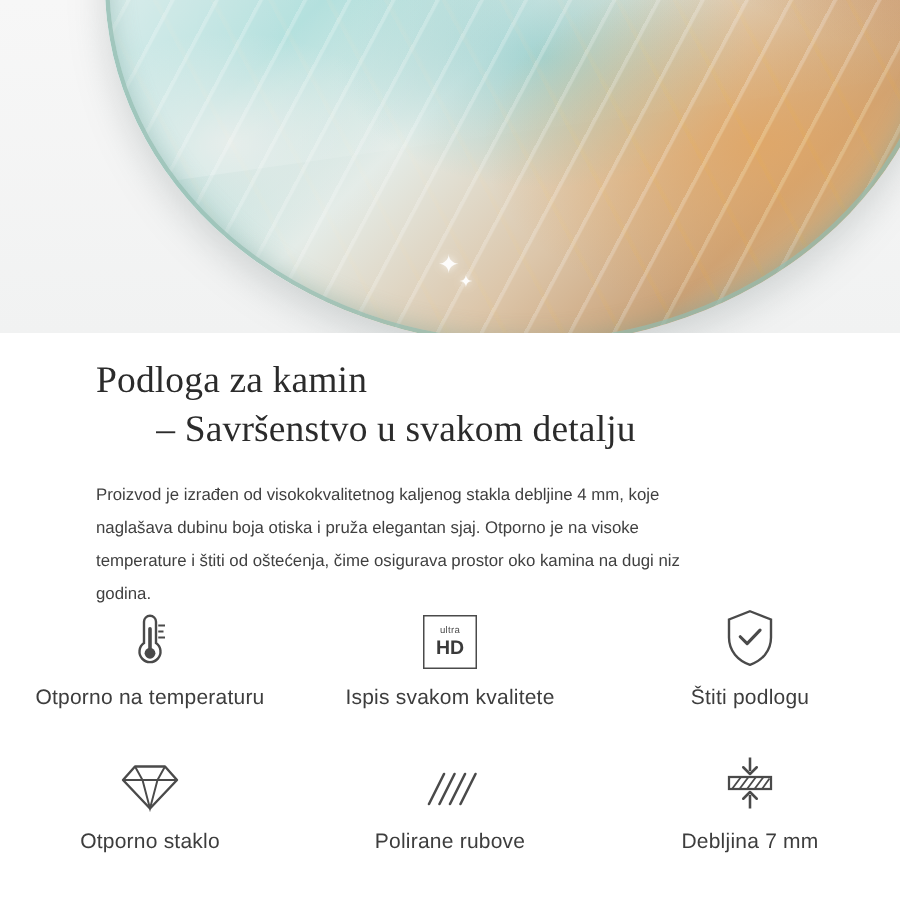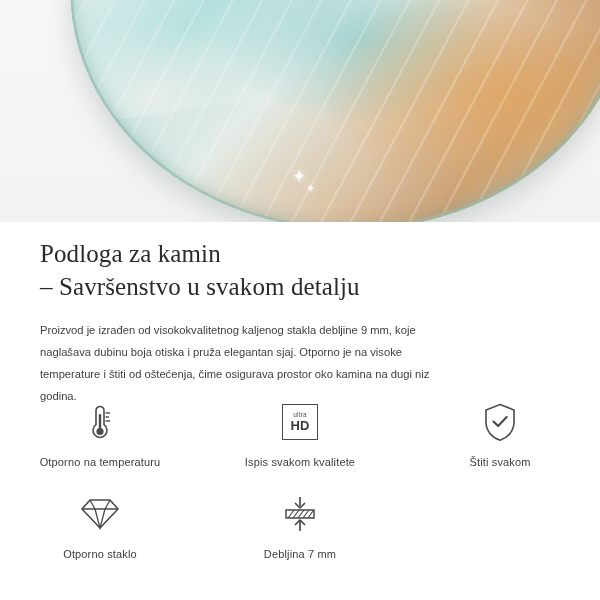--- a/index.html
+++ b/index.html
@@ -90,33 +90,35 @@
   }
   .sparkle.s1 { left: 292px; top: 168px; }
   .sparkle.s2 { left: 306px; top: 183px; font-size: 11px; }
 
   
   .content {
     position: absolute;
     left: 0;
     top: 222px;
     width: 480px;
+    padding-left: 24px;
   }
   .title {
     margin: 0;
     padding: 15px 40px 0 40px;
     font-family: "Liberation Serif", serif;
     font-size: 25px;
     line-height: 1.32;
     font-weight: 400;
     color: #2b2b2b;
     letter-spacing: 0.1px;
   }
   .title .line2 {
     display: block;
+    text-align: center;
   }
   .desc {
     margin: 0;
     padding: 17px 44px 0 40px;
     font-size: 11.2px;
     line-height: 1.95;
     color: #404040;
     text-align: left;
   }
 
@@ -133,26 +135,26 @@
   .feature {
     display: flex;
     flex-direction: column;
     align-items: center;
     justify-content: flex-start;
   }
   .feature-icon {
     width: 52px;
     height: 48px;
     display: flex;
-    align-items: center;
+    align-items: flex-end;
     justify-content: center;
   }
   .feature-label {
     margin-top: 10px;
-    font-size: 11px;
+    font-size: 14px;
     color: #3d3d3d;
     letter-spacing: 0.15px;
     text-align: center;
   }
   .ultrahd {
     width: 34px;
     height: 34px;
     border: 1.6px solid #4a4a4a;
     display: flex;
     flex-direction: column;
@@ -187,21 +189,21 @@
     </div>
     <div class="sparkle s1">✦</div>
     <div class="sparkle s2">✦</div>
   </div>
 
   <div class="content">
     <h1 class="title">
       <span>Podloga za kamin</span>
       <span class="line2">– Savršenstvo u svakom detalju</span>
     </h1>
-    <p class="desc">Proizvod je izrađen od visokokvalitetnog kaljenog stakla debljine 9 mm, koje naglašava dubinu boja otiska i pruža elegantan sjaj. Otporno je na visoke temperature i štiti od oštećenja, čime osigurava prostor oko kamina na dugi niz godina.</p>
+    <p class="desc">Proizvod je izrađen od visokokvalitetnog kaljenog stakla debljine 4 mm, koje naglašava dubinu boja otiska i pruža elegantan sjaj. Otporno je na visoke temperature i štiti od oštećenja, čime osigurava prostor oko kamina na dugi niz godina.</p>
   </div>
 
   <div class="features">
 
     <div class="feature">
       <div class="feature-icon">
         <svg width="34" height="40" viewBox="0 0 34 40">
           <path d="M17 4.5a4 4 0 0 0-4 4v14.2a7 7 0 1 0 8 0V8.5a4 4 0 0 0-4-4z" fill="none" stroke="#4a4a4a" stroke-width="1.6"></path>
           <circle cx="17" cy="29.5" r="3.6" fill="#4a4a4a"></circle>
           <rect x="15.8" y="12" width="2.4" height="15" rx="1.2" fill="#4a4a4a"></rect>
@@ -223,33 +225,41 @@
       <div class="feature-label">Ispis svakom kvalitete</div>
     </div>
 
     <div class="feature">
       <div class="feature-icon">
         <svg width="36" height="42" viewBox="0 0 36 42">
           <path d="M18 3.5 32 9v12c0 9-6 15.5-14 18.2C10 36.5 4 30 4 21V9z" fill="none" stroke="#4a4a4a" stroke-width="1.6"></path>
           <path d="M11.5 20.5l4.6 4.6 8.6-9" fill="none" stroke="#4a4a4a" stroke-width="2.1" stroke-linecap="round" stroke-linejoin="round"></path>
         </svg>
       </div>
-      <div class="feature-label">Štiti svakom</div>
+      <div class="feature-label">Štiti podlogu</div>
     </div>
 
     <div class="feature">
       <div class="feature-icon">
         <svg width="40" height="34" viewBox="0 0 40 34">
           <path d="M10 3h20l8 9-18 19L2 12z" fill="none" stroke="#4a4a4a" stroke-width="1.6" stroke-linejoin="round"></path>
           <path d="M2 12h36M10 3l5 9-5 0M30 3l-5 9 5 0M15 12l5 19 5-19" fill="none" stroke="#4a4a4a" stroke-width="1.3"></path>
         </svg>
       </div>
       <div class="feature-label">Otporno staklo</div>
     </div>
 
+    <div class="feature">
+      <div class="feature-icon">
+        <svg width="36" height="32" viewBox="0 0 36 32">
+          <path d="M4 26 L14 6 M11 26 L21 6 M18 26 L28 6 M25 26 L35 6" fill="none" stroke="#4a4a4a" stroke-width="1.7" stroke-linecap="round"></path>
+        </svg>
+      </div>
+      <div class="feature-label">Polirane rubove</div>
+    </div>
 
     <div class="feature">
       <div class="feature-icon">
         <svg width="40" height="40" viewBox="0 0 40 40">
           <path d="M20 3v9" stroke="#4a4a4a" stroke-width="1.7" fill="none"></path>
           <path d="M15.5 9.5 20 14l4.5-4.5" fill="none" stroke="#4a4a4a" stroke-width="1.7" stroke-linecap="round" stroke-linejoin="round"></path>
           <rect x="6" y="16" width="28" height="8" fill="none" stroke="#4a4a4a" stroke-width="1.5"></rect>
           <path d="M8 24 14 16 M13 24 19 16 M18 24 24 16 M23 24 29 16 M28 24 33 17" stroke="#4a4a4a" stroke-width="1.2" fill="none"></path>
           <path d="M20 37v-9" stroke="#4a4a4a" stroke-width="1.7" fill="none"></path>
           <path d="M15.5 30.5 20 26l4.5 4.5" fill="none" stroke="#4a4a4a" stroke-width="1.7" stroke-linecap="round" stroke-linejoin="round"></path>

